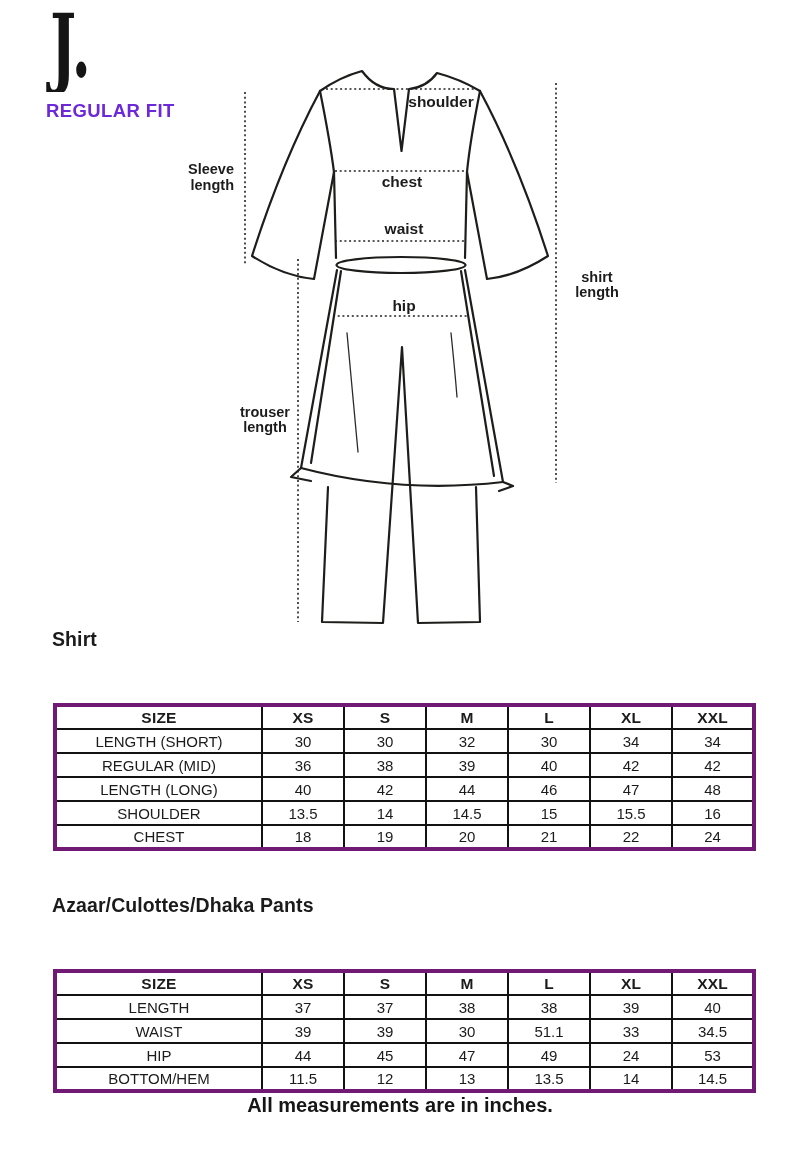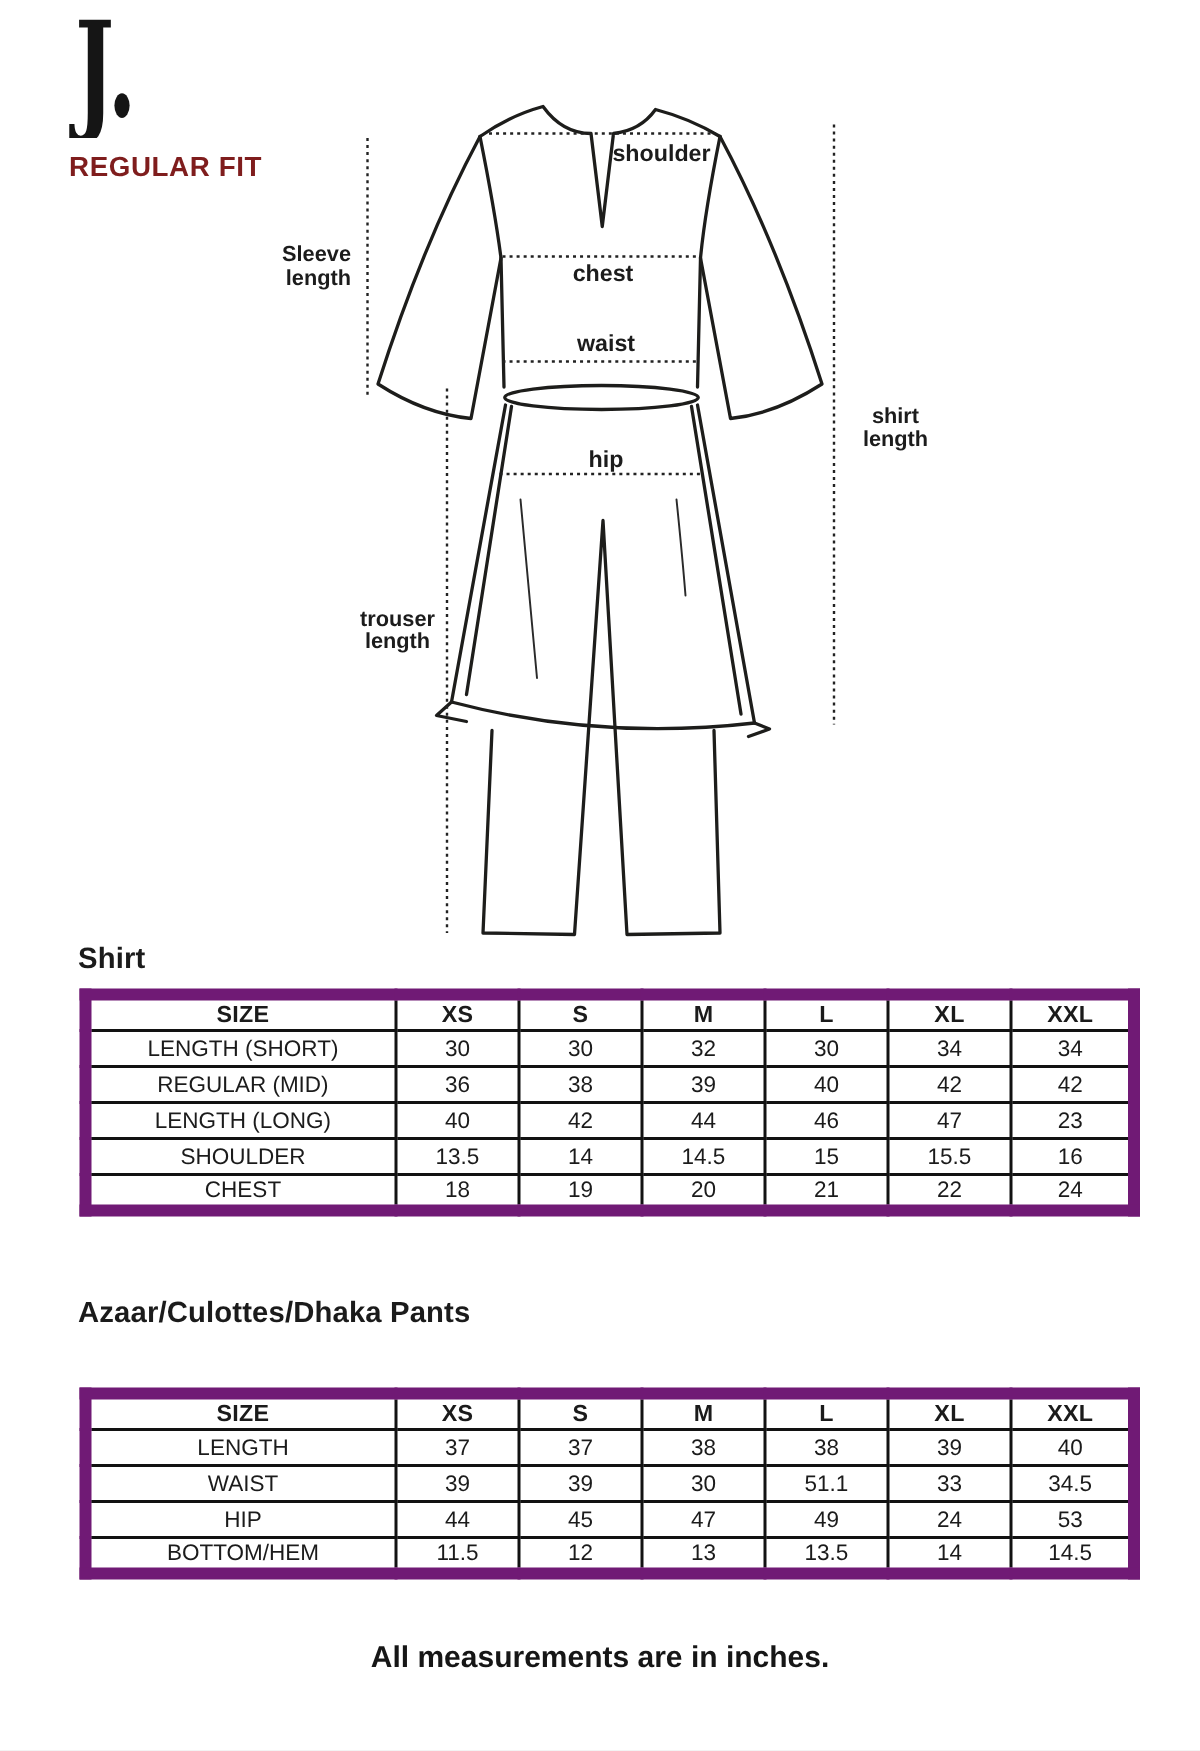--- a/index.html
+++ b/index.html
@@ -5,38 +5,39 @@
   * { margin:0; padding:0; box-sizing:border-box; }
   html,body { background:#e9e9e9; }
   .page {
     position:relative; width:800px; height:1167px; margin:0 auto;
     background:#ffffff; overflow:hidden;
     font-family:"Liberation Sans", sans-serif; color:#1b1b1b;
   }
   .brand-logo-svg { position:absolute; left:44px; top:10px; }
   .fit-label {
     position:absolute; left:46px; top:100px;
-    font-size:18.5px; font-weight:700; letter-spacing:0.4px; color:#7f1d1d;
+    font-size:18.5px; font-weight:700; letter-spacing:0.4px; color:#6d28d9;
   }
   .diagram-svg { position:absolute; left:170px; top:58px; }
   .diagram-svg text {
     font-family:"Liberation Sans", sans-serif; font-weight:700; fill:#1c1c1c;
   }
   .section-heading {
     position:absolute; left:52px;
     font-size:19.5px; font-weight:700; color:#1b1b1b; letter-spacing:0.1px;
   }
   .heading-shirt { top:628px; }
-  .heading-pants { top:864px; }
+  .heading-pants { top:894px; }
   .table-wrap { position:absolute; left:53px; width:699px; }
   .table-wrap-shirt { top:659px; }
   .table-wrap-pants { top:925px; }
   table.size-grid {
     border-collapse:collapse; width:699px; table-layout:fixed;
-    border:8px solid #701a75;
+    border:4px solid #701a75;
+    margin-top:44px;
   }
   table.size-grid th, table.size-grid td {
     border:2px solid #121212; text-align:center; vertical-align:middle;
     height:24px; padding:0 2px; font-size:15px; color:#1b1b1b;
     overflow:hidden; white-space:nowrap;
   }
   table.size-grid th { font-weight:700; font-size:15.5px; letter-spacing:0.2px; }
   .footer-line {
     position:absolute; left:0; width:800px; text-align:center;
     font-size:20px; font-weight:700; color:#161616;
@@ -152,21 +153,21 @@
             <td>42</td>
             <td>42</td>
           </tr>
           <tr>
             <td>LENGTH (LONG)</td>
             <td>40</td>
             <td>42</td>
             <td>44</td>
             <td>46</td>
             <td>47</td>
-            <td>23</td>
+            <td>48</td>
           </tr>
           <tr>
             <td>SHOULDER</td>
             <td>13.5</td>
             <td>14</td>
             <td>14.5</td>
             <td>15</td>
             <td>15.5</td>
             <td>16</td>
           </tr>

